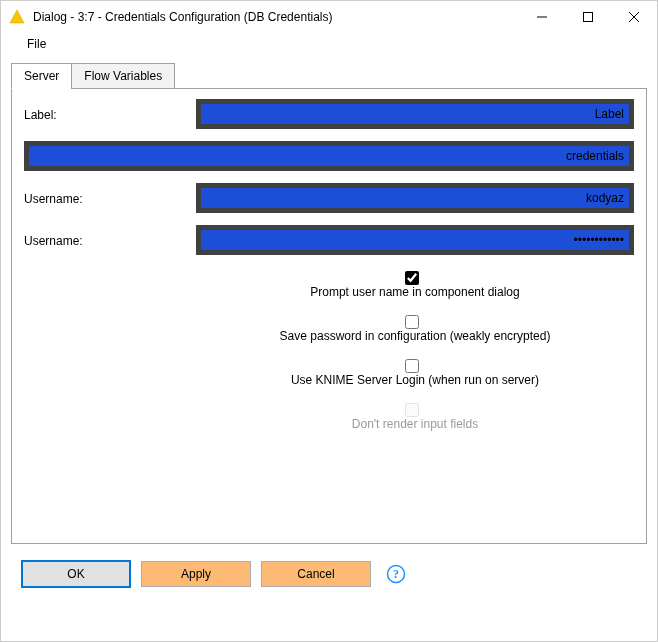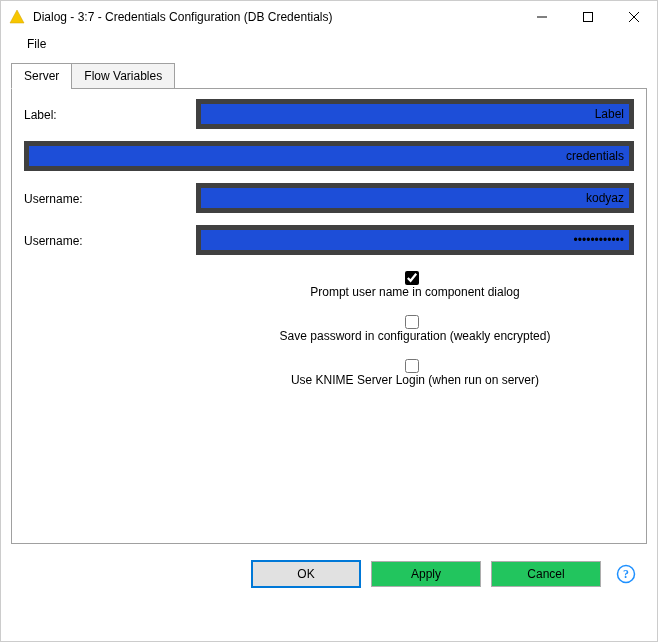--- a/index.html
+++ b/index.html
@@ -143,30 +143,29 @@
   }
   .chkrow.disabled {
     color: #9a9a9a;
   }
   .chkrow.disabled input[type="checkbox"] {
     opacity: 0.6;
   }
   
   .buttonbar {
     display: flex;
-    justify-content: flex-end;
     align-items: center;
     gap: 10px;
     padding: 16px 10px 0 10px;
   }
   .btn {
     width: 110px;
     height: 26px;
     border: 1px solid #adadad;
-    background: #22c55e;
+    background: #fdba74;
     font-family: inherit;
     font-size: 12px;
     cursor: default;
   }
   .btn.primary {
     border: 2px solid #0078d7;
     background: #e1e1e1;
     height: 28px;
   }
   .helpicon {
@@ -260,20 +259,24 @@
       <label class="chkrow">
         <input type="checkbox" style="">
         <span>Save password in configuration (weakly encrypted)</span>
       </label>
 
       <label class="chkrow">
         <input type="checkbox" style="">
         <span>Use KNIME Server Login (when run on server)</span>
       </label>
 
+      <label class="chkrow disabled">
+        <input type="checkbox" disabled="" style="">
+        <span>Don't render input fields</span>
+      </label>
 
     </div>
 
     <div class="buttonbar">
       <button class="btn primary">OK</button>
       <button class="btn">Apply</button>
       <button class="btn">Cancel</button>
       <span class="helpicon">
         <svg viewBox="0 0 20 20">
           <circle cx="10" cy="10" r="8.5" fill="none" stroke="#1e90ff" stroke-width="1.5"></circle>

